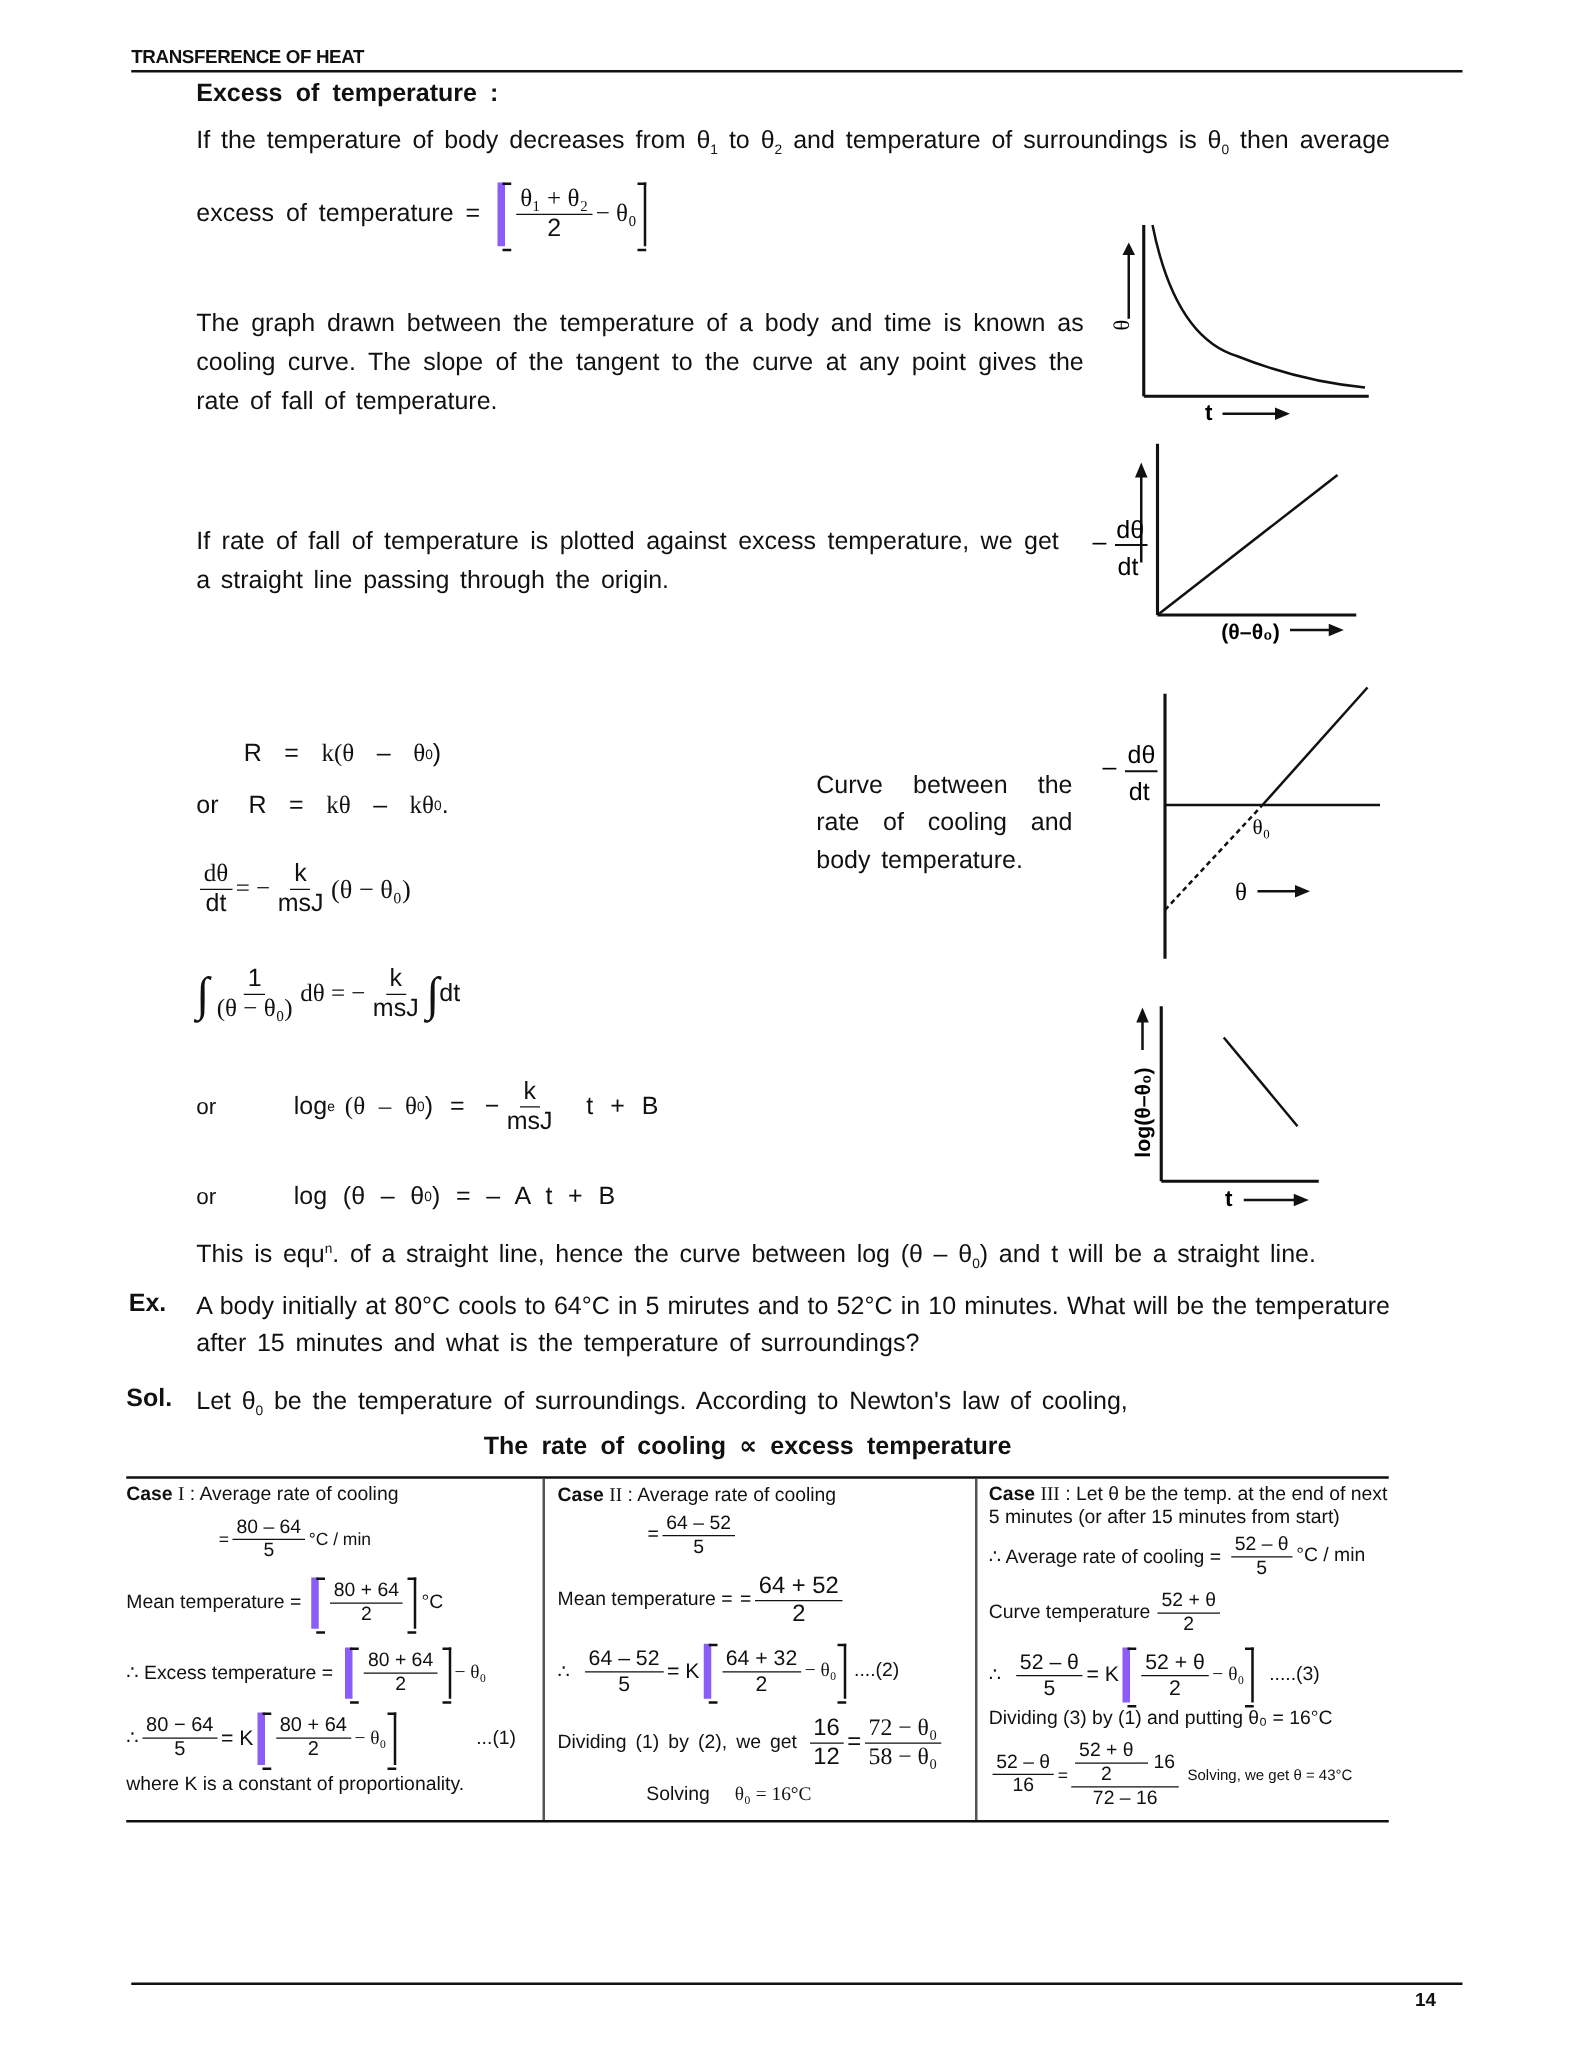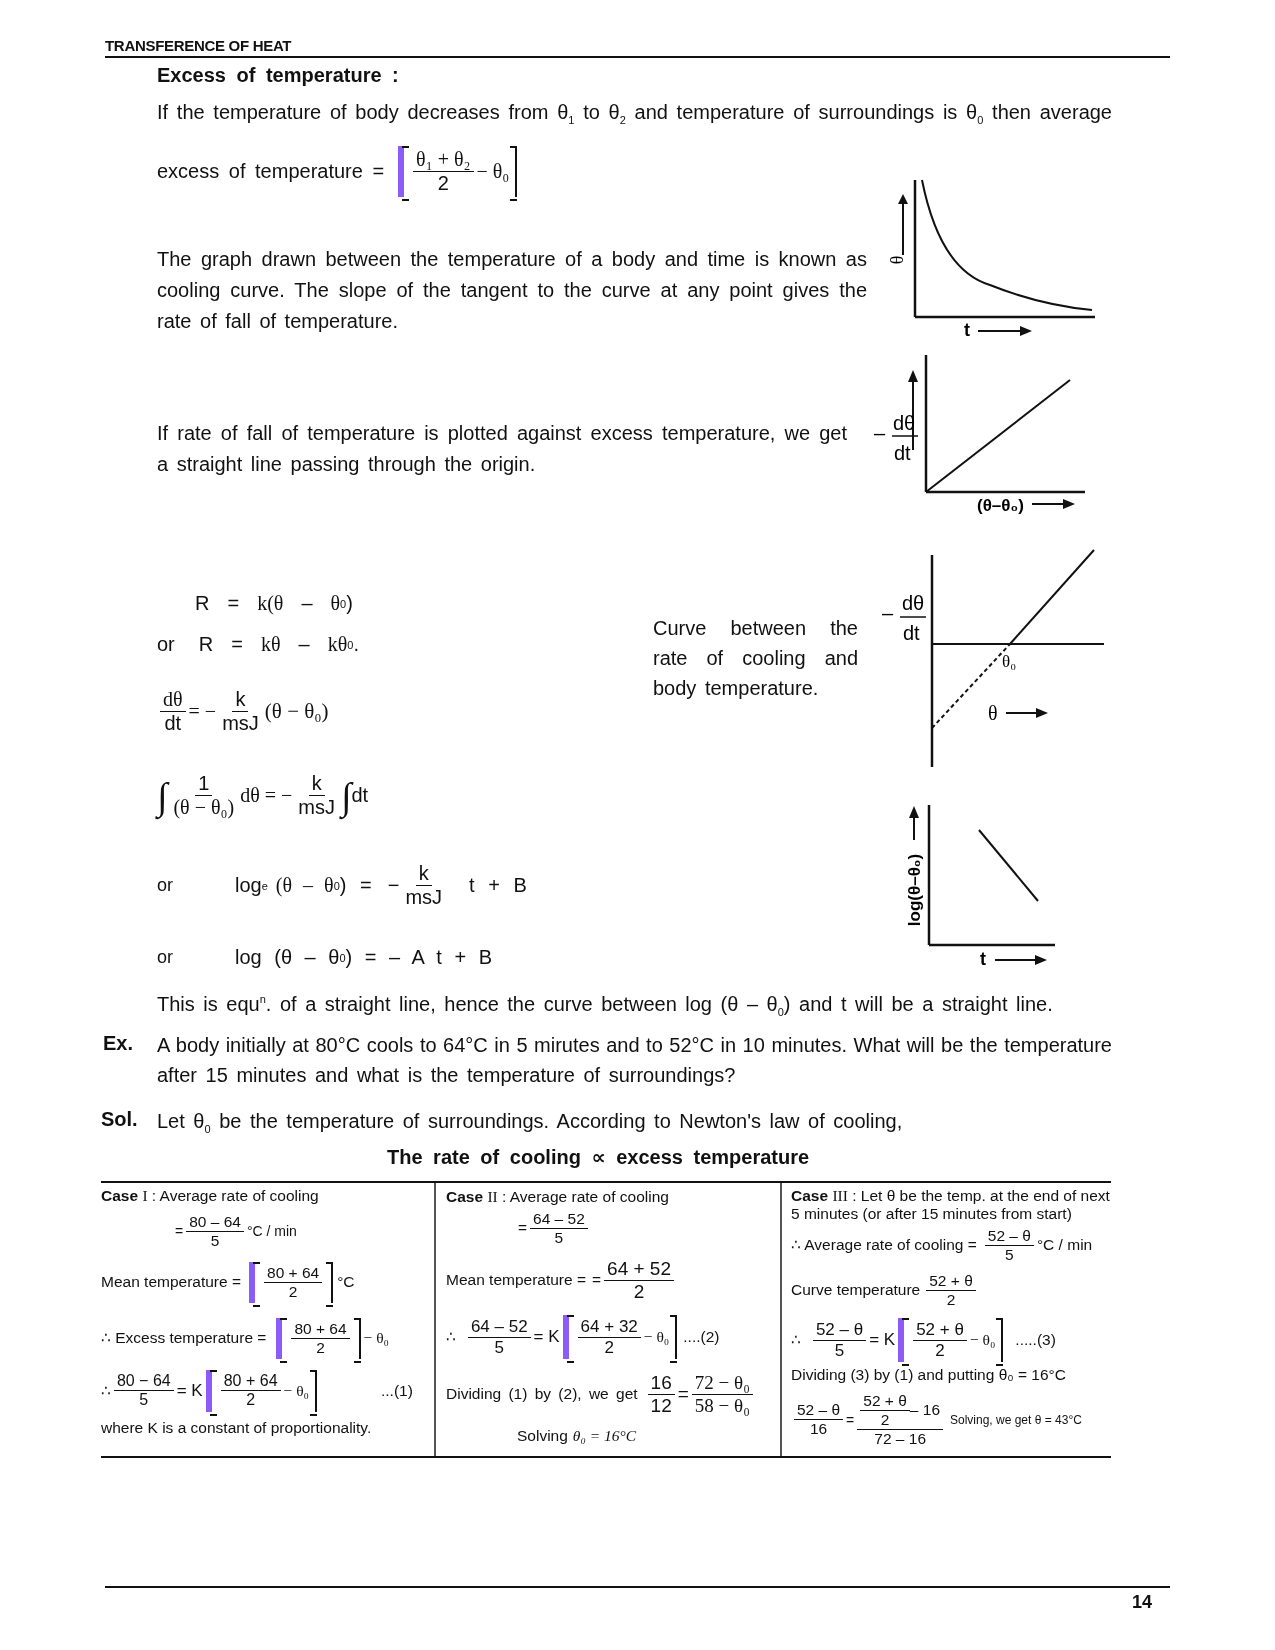--- a/index.html
+++ b/index.html
@@ -2,21 +2,21 @@
 <html><head>
 <meta charset="utf-8">
 <style>
   html, body { margin: 0; padding: 0; background: #ffffff; }
   body { width: 1275px; height: 1650px; position: relative; overflow: hidden;
          font-family: "Liberation Sans", "DejaVu Sans", sans-serif; color: #111; }
   .abs { position: absolute; }
   .header-title { left: 105px; top: 37px; font-size: 15px; font-weight: bold; letter-spacing: -0.3px; }
   .header-rule { left: 105px; top: 56px; width: 1065px; height: 2px; background: #111; }
   .footer-rule { left: 105px; top: 1586px; width: 1065px; height: 2px; background: #111; }
-  .page-num { left: 1132px; top: 1592px; font-size: 18px; font-weight: bold; }
+  .page-num { left: 1132px; top: 1592px; font-size: 15px; font-weight: bold; }
   .body-text { font-size: 20px; line-height: 31px; word-spacing: 3px; }
   .bold { font-weight: bold; }
   .serif { font-family: "Liberation Serif", "DejaVu Serif", serif; }
   sub, sup { font-size: 11px; }
   .frac { display: inline-flex; flex-direction: column; align-items: center; vertical-align: middle; margin: 0 3px; }
   .frac .num { border-bottom: 1.5px solid #111; padding: 0 3px; line-height: 1.15; }
   .frac .den { padding: 0 3px; line-height: 1.15; }
   .bracket { display: inline-flex; align-items: center; border-left: 6px solid #8b5cf6; border-right: 2px solid #111; padding: 2px 6px; position: relative; }
   .bracket::before, .bracket::after { content: ""; position: absolute; width: 7px; height: calc(100% - 0px); top: 0; border-top: 2px solid #111; border-bottom: 2px solid #111; }
   .bracket::before { left: -2px; }
@@ -298,21 +298,21 @@
       <span class="den">12</span>
     </span>
   <span style="font-size:19px;">=</span>
   <span class="frac serif" style="font-size:19px;">
       <span class="num">72 − θ₀</span>
       <span class="den">58 − θ₀</span>
     </span>
 </div>
 <div class="abs cell-eq" style="left:517px; top:1427px;">
   <span>Solving</span>
-  <span class="serif" style="margin-left:5px;font-style:italic;">θ₀ = 16°C</span>
+  <span class="serif" style="margin-left:20px;">θ₀ = 16°C</span>
 </div>
 
 <div class="abs cell-text" style="left:791px; top:1187px; width:325px;">
   <span class="bold">Case</span>
   <span class="serif">III</span>
   <span>: Let θ be the temp. at the end of next 5 minutes (or after 15 minutes from start)</span>
 </div>
 <div class="abs cell-eq" style="left:791px; top:1227px;">
   <span>∴ Average rate of cooling =</span>
   <span class="frac" style="margin-left:8px;">

